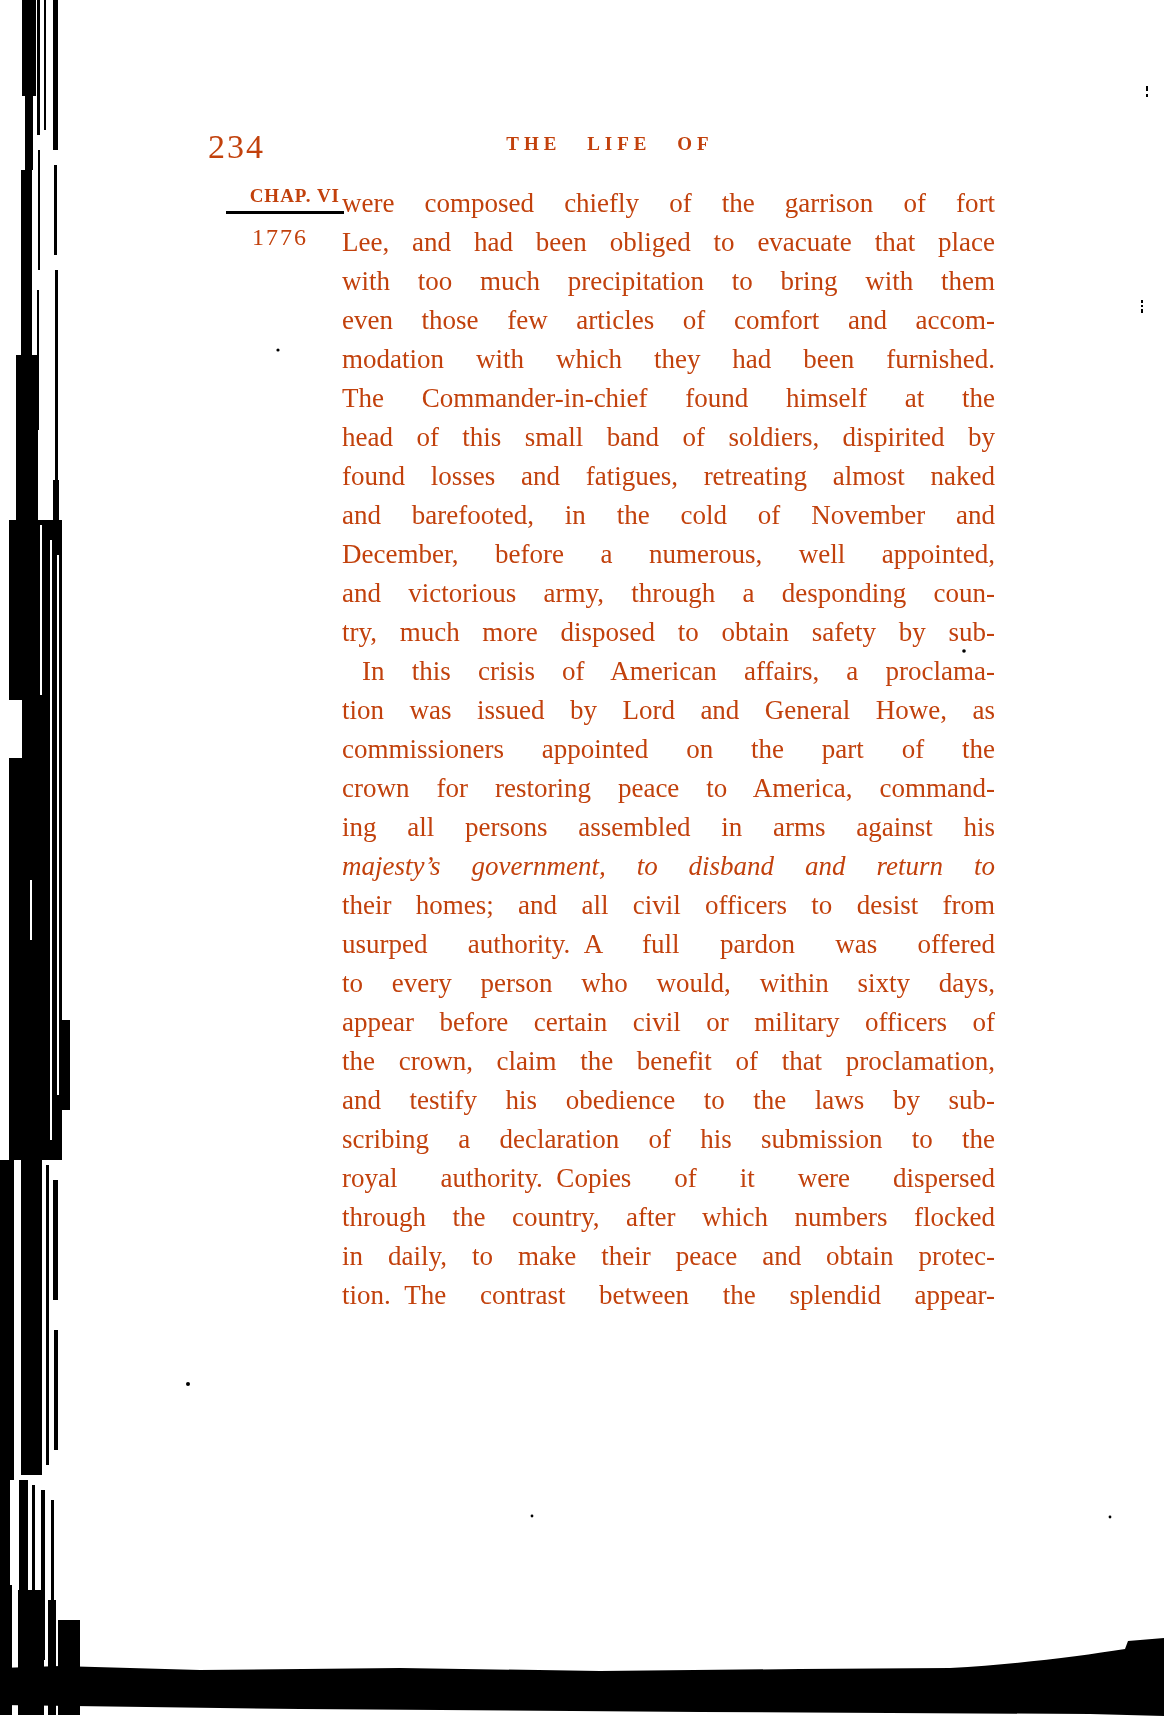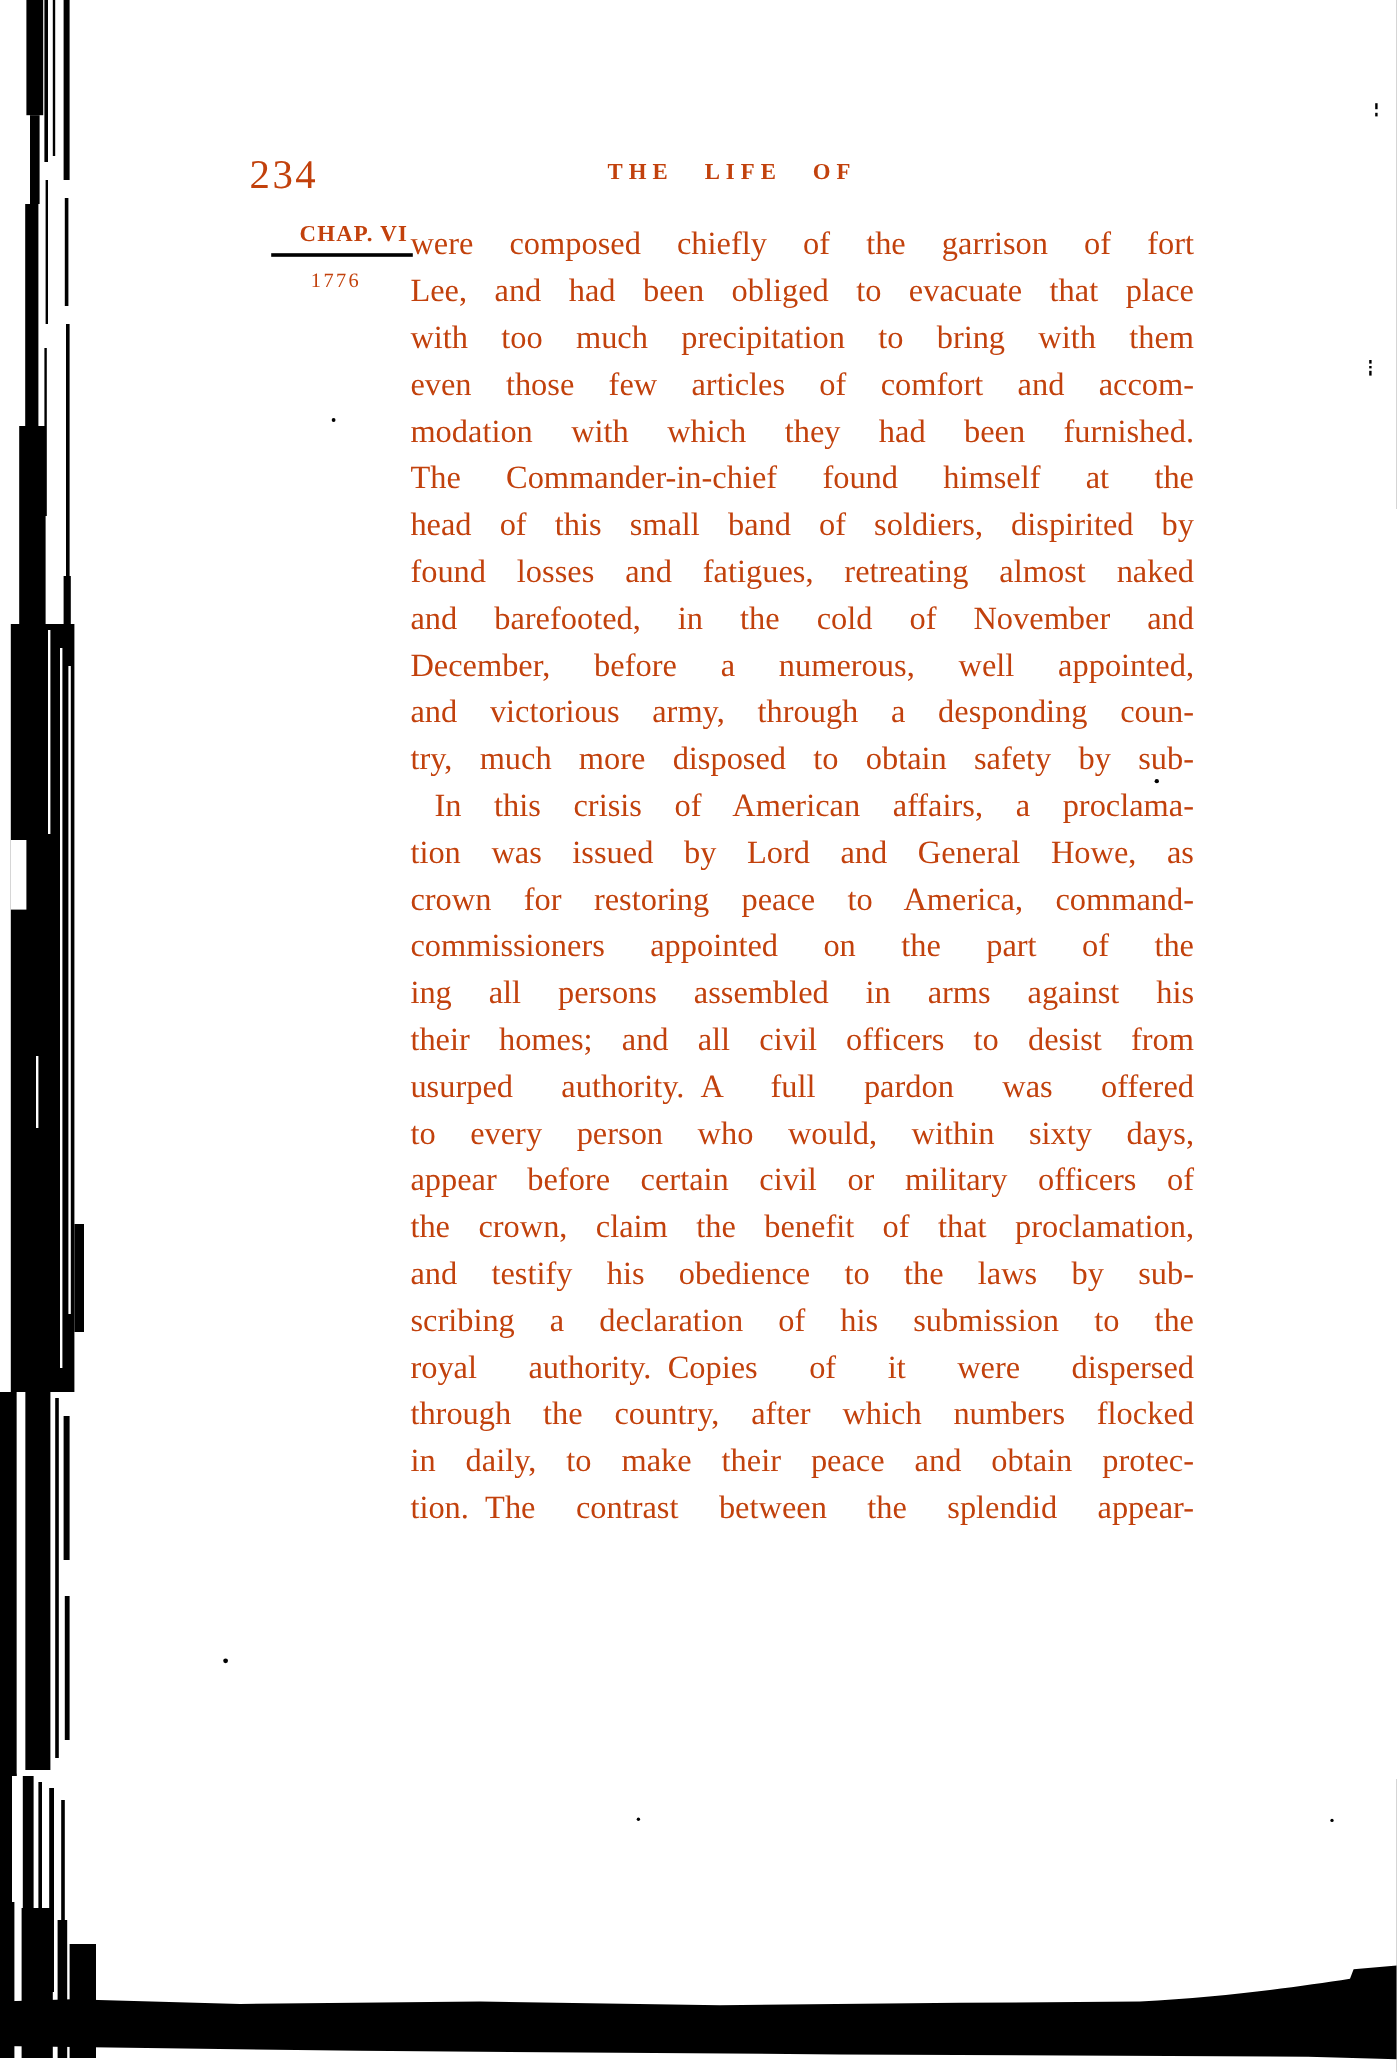--- a/index.html
+++ b/index.html
@@ -53,21 +53,21 @@
   }
   .margin-rule {
     margin-top: 4px;
     margin-left: 12px;
     width: 118px;
     height: 3px;
     background: #000;
   }
   .margin-year {
     margin-top: 10px;
-    font-size: 17px;
+    font-size: 24px;
     letter-spacing: 2px;
     text-align: center;
   }
   .body-text {
     position: absolute;
     left: 342px;
     top: 184px;
     width: 653px;
     font-size: 27px;
   }
@@ -171,23 +171,24 @@
       <div class="line j">modation with which they had been furnished.</div>
       <div class="line j">The Commander-in-chief found himself at the</div>
       <div class="line j">head of this small band of soldiers, dispirited by</div>
       <div class="line j">found losses and fatigues, retreating almost naked</div>
       <div class="line j">and barefooted, in the cold of November and</div>
       <div class="line j">December, before a numerous, well appointed,</div>
       <div class="line j">and victorious army, through a desponding coun-</div>
       <div class="line j">try, much more disposed to obtain safety by sub-</div>
       <div class="line j ind">In this crisis of American affairs, a proclama-</div>
       <div class="line j">tion was issued by Lord and General Howe, as</div>
+      <div class="line j">commissioners appointed on the part of the</div>
       <div class="line j">crown for restoring peace to America, command-</div>
-      <div class="line j">commissioners appointed on the part of the</div>
       <div class="line j">ing all persons assembled in arms against his</div>
+      <div class="line j it">majesty’s government, to disband and return to</div>
       <div class="line j">their homes; and all civil officers to desist from</div>
       <div class="line j">usurped authority. A full pardon was offered</div>
       <div class="line j">to every person who would, within sixty days,</div>
       <div class="line j">appear before certain civil or military officers of</div>
       <div class="line j">the crown, claim the benefit of that proclamation,</div>
       <div class="line j">and testify his obedience to the laws by sub-</div>
       <div class="line j">scribing a declaration of his submission to the</div>
       <div class="line j">royal authority. Copies of it were dispersed</div>
       <div class="line j">through the country, after which numbers flocked</div>
       <div class="line j">in daily, to make their peace and obtain protec-</div>

